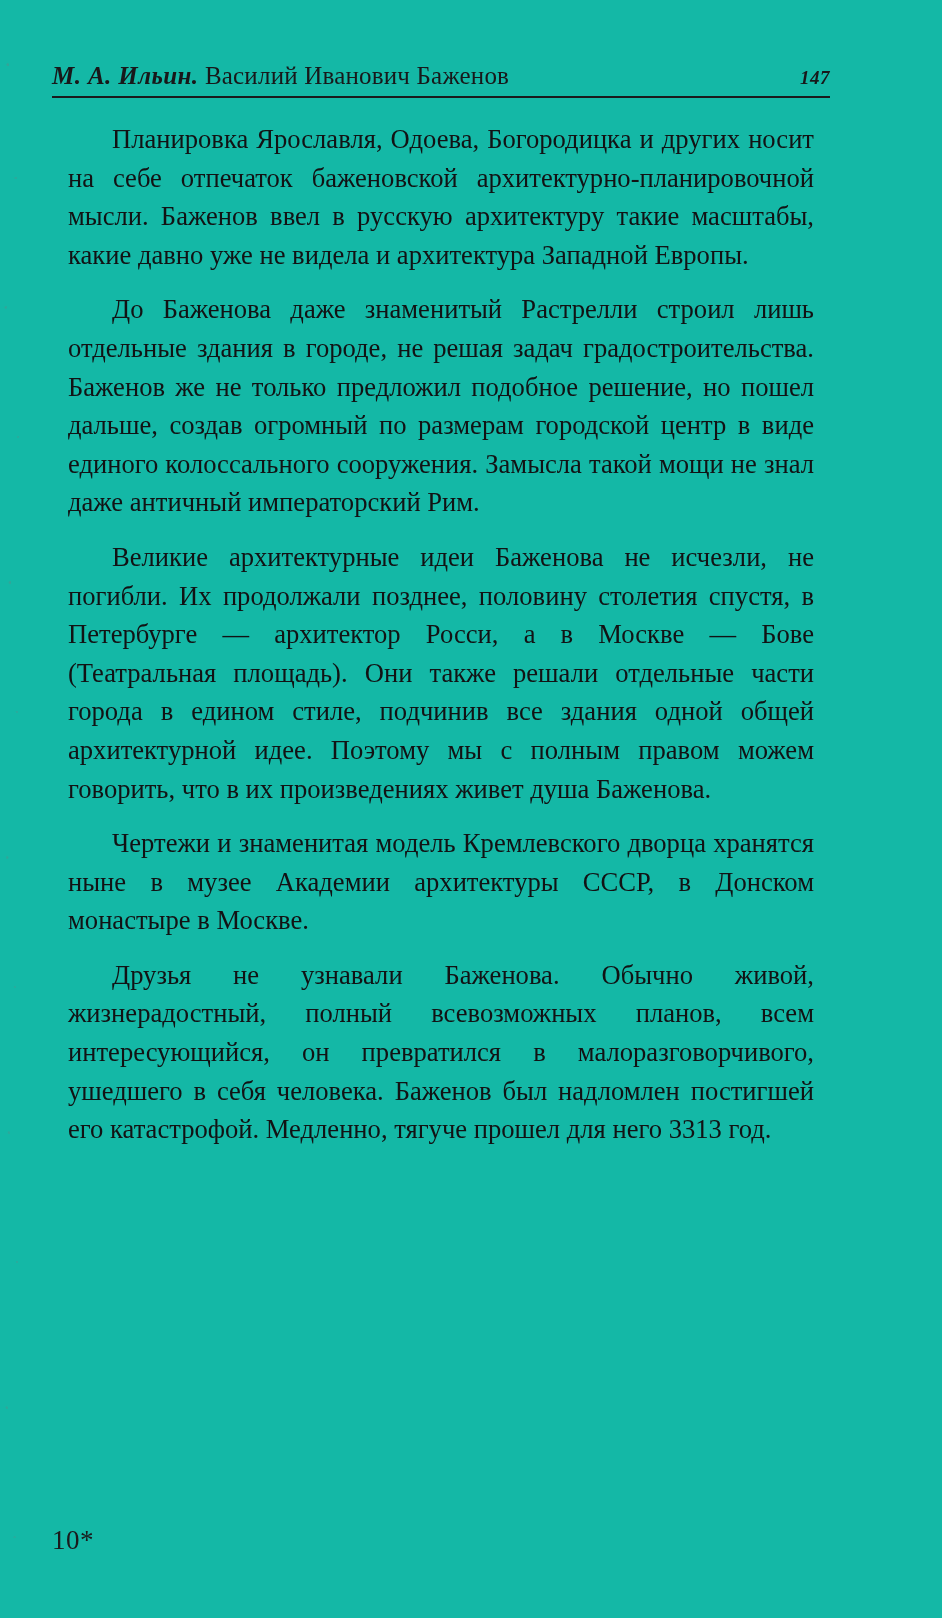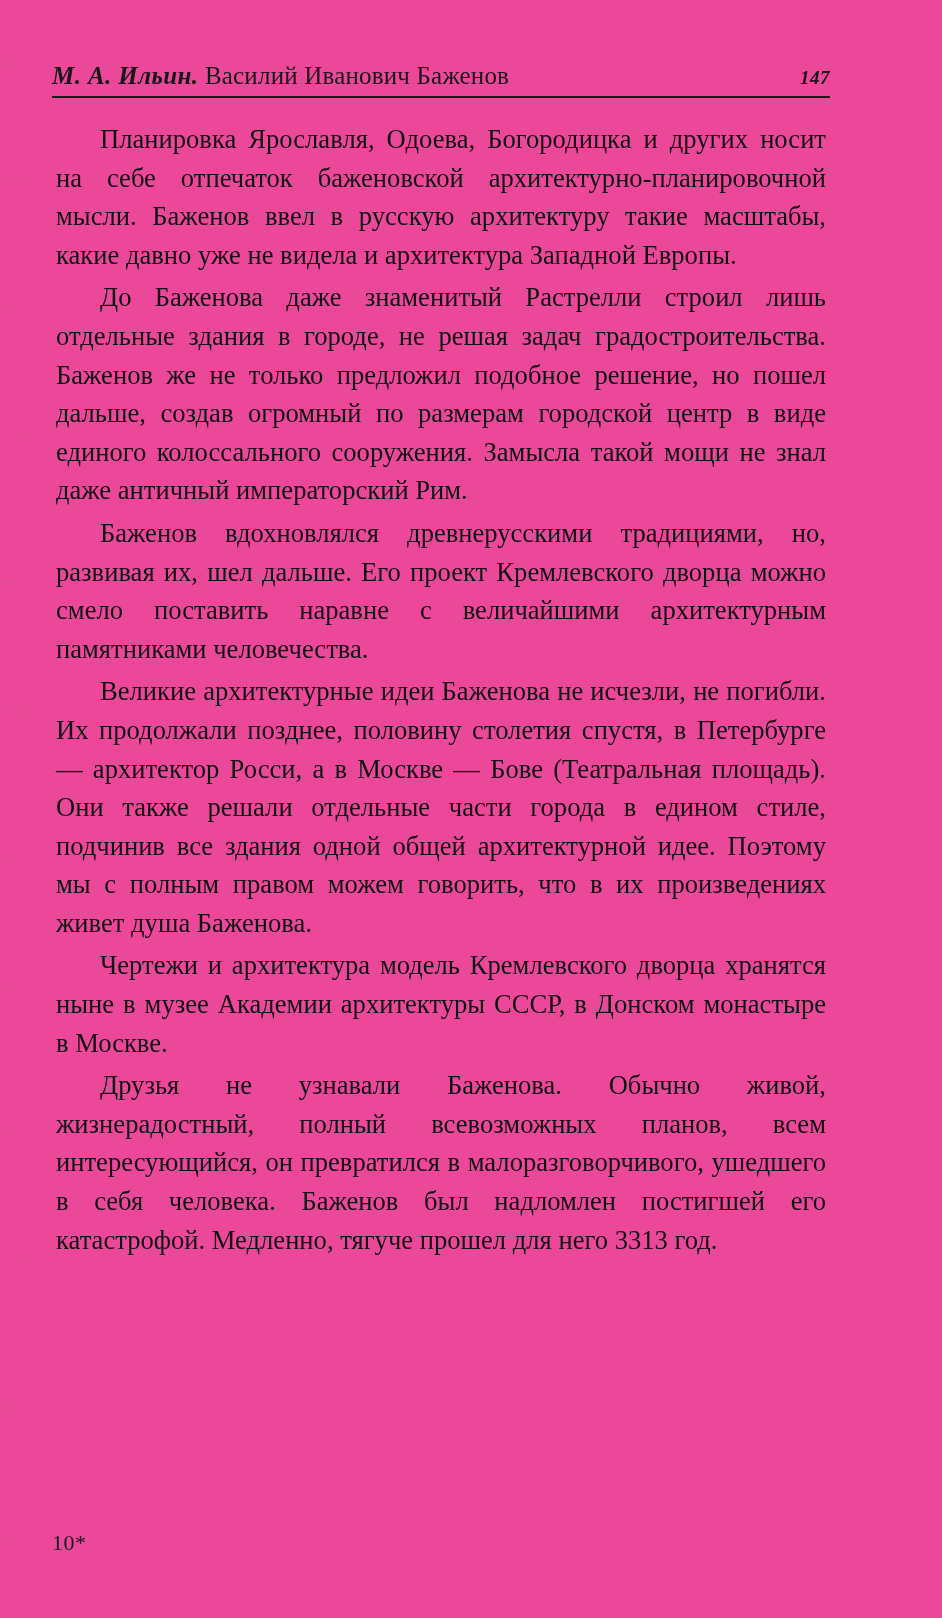--- a/index.html
+++ b/index.html
@@ -4,21 +4,21 @@
 <style>
   html, body {
     margin: 0;
     padding: 0;
     background: #ffffff;
   }
   .page {
     position: relative;
     width: 942px;
     height: 1618px;
-    background: #ec4899;
+    background: #14b8a6;
     overflow: hidden;
     font-family: "Liberation Serif", serif;
     color: #18181a;
   }
   
   .scan-edge {
     position: absolute;
     left: 0;
     top: 0;
     width: 26px;
@@ -74,36 +74,36 @@
     font-style: italic;
     font-weight: 700;
     letter-spacing: .5px;
   }
 
   
   .body-text {
     margin-top: 22px;
   }
   .body-text p {
-    margin: 4px;
+    margin: 16px;
     font-size: 26.6px;
     line-height: 38.6px;
     text-align: justify;
     text-indent: 44px;
     text-justify: inter-word;
     hyphens: manual;
     color: #121214;
   }
 
   
   .folio {
     position: absolute;
     left: 52px;
     bottom: 62px;
-    font-size: 22px;
+    font-size: 27px;
     font-family: "Liberation Serif", serif;
     letter-spacing: .5px;
     color: #1a1a1c;
   }
 </style>
 </head>
 <body>
 
 <div class="page">
 
@@ -115,23 +115,22 @@
       <div class="rh-left">
         <span class="rh-author">М. А. Ильин.</span>
         <span class="rh-title">Василий Иванович Баженов</span>
       </div>
       <div class="rh-page">147</div>
     </div>
 
     <div class="body-text">
       <p>Планировка Ярославля, Одоева, Богородицка и других носит на себе отпечаток баженовской архитектурно-планировочной мысли. Баженов ввел в русскую архитектуру такие масштабы, какие давно уже не видела и архитектура Западной Европы.</p>
       <p>До Баженова даже знаменитый Растрелли строил лишь отдельные здания в городе, не решая задач градостроительства. Баженов же не только предложил подобное решение, но пошел дальше, создав огромный по размерам городской центр в виде единого колоссального сооружения. Замысла такой мощи не знал даже античный императорский Рим.</p>
-      <p>Баженов вдохновлялся древнерусскими традициями, но, развивая их, шел дальше. Его проект Кремлевского дворца можно смело поставить наравне с величайшими архитектурным памятниками человечества.</p>
       <p>Великие архитектурные идеи Баженова не исчезли, не погибли. Их продолжали позднее, половину столетия спустя, в Петербурге — архитектор Росси, а в Москве — Бове (Театральная площадь). Они также решали отдельные части города в едином стиле, подчинив все здания одной общей архитектурной идее. Поэтому мы с полным правом можем говорить, что в их произведениях живет душа Баженова.</p>
-      <p>Чертежи и архитектура модель Кремлевского дворца хранятся ныне в музее Академии архитектуры СССР, в Донском монастыре в Москве.</p>
+      <p>Чертежи и знаменитая модель Кремлевского дворца хранятся ныне в музее Академии архитектуры СССР, в Донском монастыре в Москве.</p>
       <p>Друзья не узнавали Баженова. Обычно живой, жизнерадостный, полный всевозможных планов, всем интересующийся, он превратился в малоразговорчивого, ушедшего в себя человека. Баженов был надломлен постигшей его катастрофой. Медленно, тягуче прошел для него 3313 год.</p>
     </div>
 
   </div>
 
   <div class="folio">10*</div>
 
 </div>
 
 </body></html>

